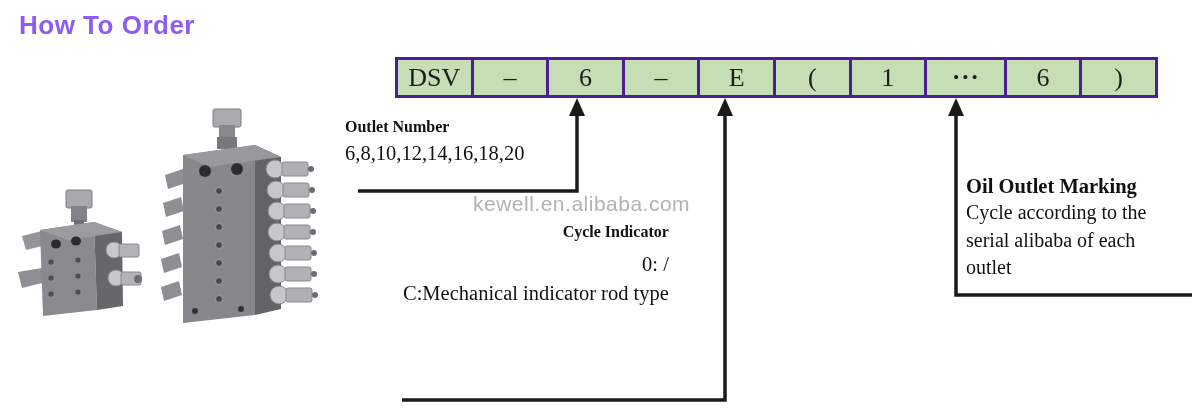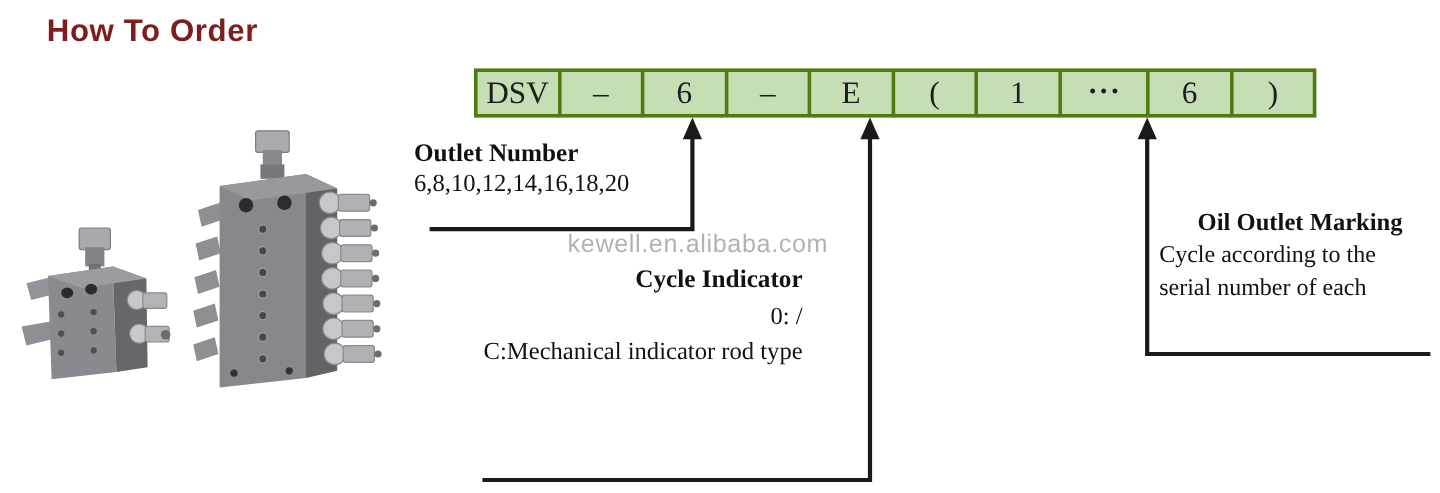--- a/index.html
+++ b/index.html
@@ -1,46 +1,46 @@
 <!DOCTYPE html>
 <html><head>
 <meta charset="utf-8">
 <style>
   html,body{margin:0;padding:0;background:#ffffff;}
   .canvas{
     position:relative;width:1200px;height:411px;background:#ffffff;
     font-family:"Liberation Serif", serif;color:#111;overflow:hidden;
   }
   .page-title{
-    position:absolute;left:39px;top:10px;
+    position:absolute;left:19px;top:10px;
     font-family:"Liberation Sans", sans-serif;
-    font-size:26px;font-weight:bold;color:#7f1d1d;letter-spacing:.5px;
+    font-size:26px;font-weight:bold;color:#8b5cf6;letter-spacing:.5px;
   }
   
   .order-strip{
-    position:absolute;left:395px;top:57px;width:702px;height:41px;
-    background:#4d7c0f;display:flex;gap:3px;padding:3px;box-sizing:border-box;
+    position:absolute;left:395px;top:57px;width:763px;height:41px;
+    background:#4c1d95;display:flex;gap:3px;padding:3px;box-sizing:border-box;
   }
   .code-cell{
     flex:1;background:#c6deb4;display:flex;align-items:center;justify-content:center;
     font-size:26px;color:#1c1c1c;line-height:1;
   }
   .code-cell.dots{font-size:15px;letter-spacing:4px;font-weight:bold;padding-left:4px;}
   
   .overlay{position:absolute;left:0;top:0;pointer-events:none;}
   
   .callout{position:absolute;}
-  .callout .head{font-weight:bold;font-size:21px;line-height:26px;}
+  .callout .head{font-weight:bold;font-size:16px;line-height:26px;}
   .callout .line{font-size:20.5px;line-height:29px;}
   .callout-outlet{left:345px;top:114px;}
   .callout-outlet .line{line-height:27px;text-align:center;}
   .callout-cycle{left:403px;top:219px;text-align:right;}
   .callout-cycle .head{margin-bottom:5px;}
   .callout-oil{left:966px;top:173px;width:225px;}
-  .callout-oil .head{font-size:20.5px;line-height:26px;margin-left:32px;}
+  .callout-oil .head{font-size:20.5px;line-height:26px;}
   .callout-oil .line{font-size:20px;line-height:27.5px;}
   
   .watermark{
     position:absolute;left:473px;top:192px;
     font-family:"Liberation Sans", sans-serif;
     font-size:21px;color:#b2b2b2;letter-spacing:.5px;
   }
   .product{position:absolute;}
   .product-small{left:16px;top:178px;}
   .product-large{left:153px;top:103px;}
@@ -163,16 +163,17 @@
 
   <div class="callout callout-cycle">
     <div class="head">Cycle Indicator</div>
     <div class="line">0: /</div>
     <div class="line">C:Mechanical indicator rod type</div>
   </div>
 
   <div class="callout callout-oil">
     <div class="head">Oil Outlet Marking</div>
     <div class="line">Cycle according to the</div>
-    <div class="line">serial number of each</div>
+    <div class="line">serial alibaba of each</div>
+    <div class="line">outlet</div>
   </div>
 
 </div>
 
 </body></html>

